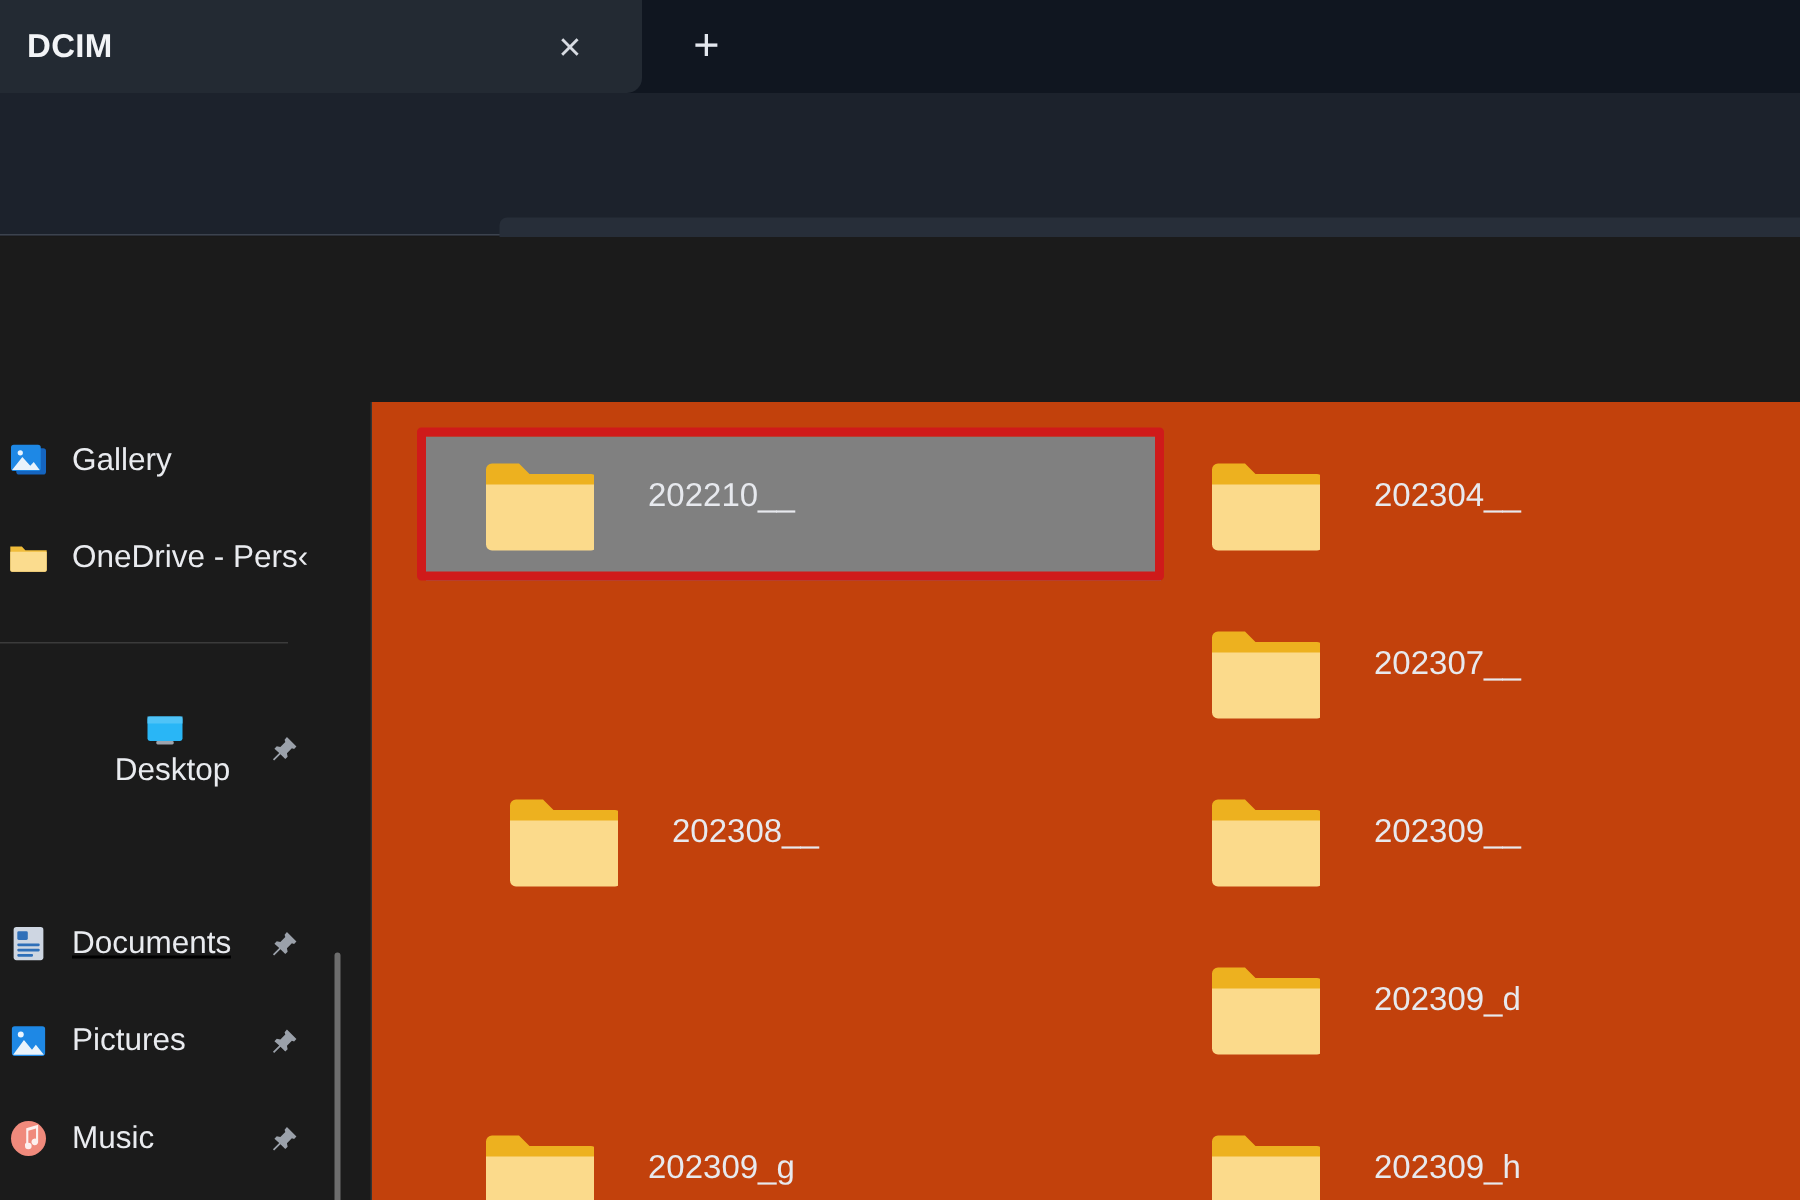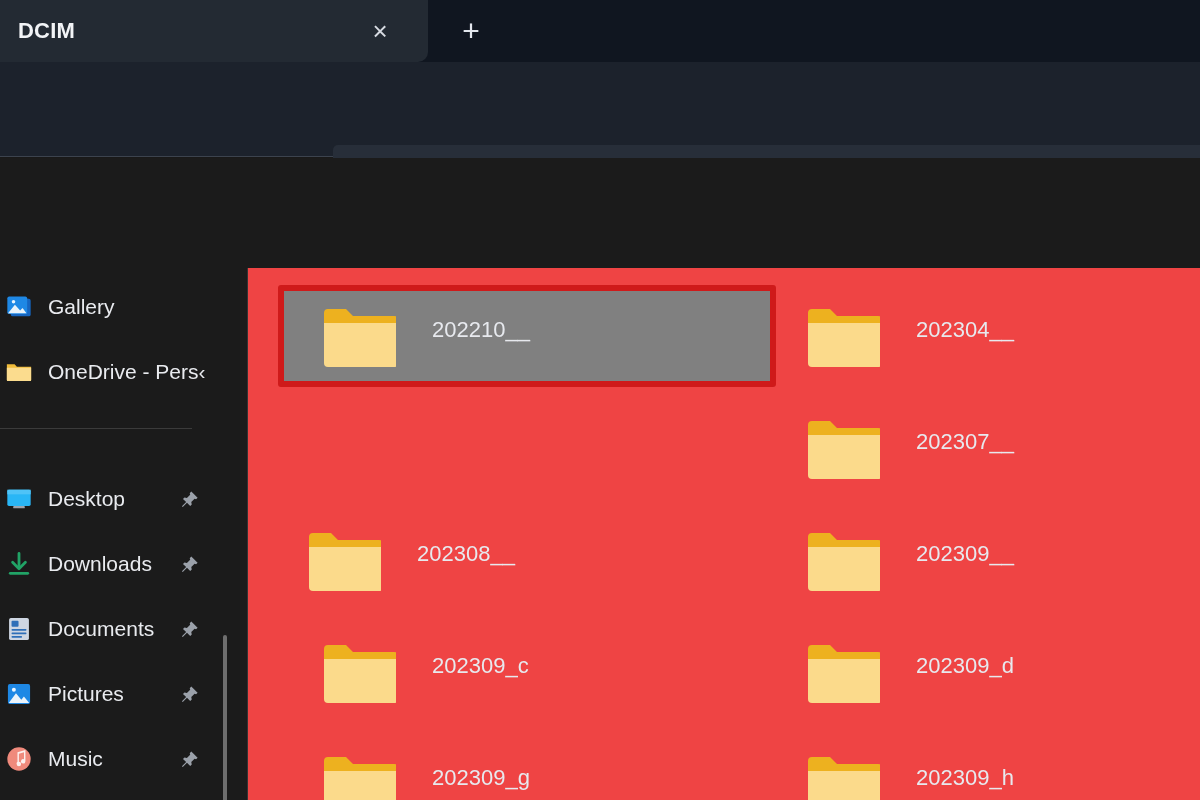--- a/index.html
+++ b/index.html
@@ -136,21 +136,21 @@
   }
   .vdivider {
     position: absolute; left: 247px; top: 268px;
     width: 1px; height: 532px; background: #343434;
   }
 
   
   .content {
     position: absolute; left: 248px; top: 268px;
     width: 952px; height: 532px;
-    background: #ef4444; overflow: hidden;
+    background: #c2410c; overflow: hidden;
   }
   .fitem {
     position: absolute; width: 490px; height: 96px;
     display: flex; align-items: center;
   }
   .fitem.selected { background: #808080; }
   .folder-ico {
     position: absolute; left: 38px; top: 13px;
     width: 74px; height: 70px;
   }
@@ -343,53 +343,38 @@
           <rect x="2" y="3" width="17" height="15" rx="1.6" fill="#1e88e5"></rect>
           <circle cx="7.3" cy="7.6" r="1.5" fill="#e8f4ff"></circle>
           <path d="M2.6 17.4 L8.5 10 L13 15 L15 12.8 L18.4 17.4 Z" fill="#e9f3fb"></path>
         </svg>
       </span>
       <span class="side-text">Gallery</span>
     </div>
 
     <div class="side-divider" style="top:160px;"></div>
 
-    <div class="side-item" style="top:204px;">
+    <div class="side-item" style="top:204px;flex-direction:column;">
       <span class="side-ico">
         <svg width="28" height="28" viewBox="0 0 24 24">
           <rect x="2" y="4" width="20" height="14" rx="1.4" fill="#29b6f6"></rect>
           <rect x="2" y="4" width="20" height="4" fill="#4fc3f7"></rect>
           <rect x="7" y="18" width="10" height="2" rx="0.8" fill="#9ea4ad"></rect>
         </svg>
       </span>
       <span class="side-text">Desktop</span>
       <span class="side-pin">
         <svg width="22" height="22" viewBox="0 0 24 24" fill="#9ba1aa">
           <path d="M14.5 2.6l6.9 6.9-1.7 1.7-1.6-.5-3.6 3.6.5 2.6-1.7 1.7-3.5-3.5-4.6 4.6-.9-.9 4.6-4.6L5.4 11l1.7-1.7 2.6.5 3.6-3.6-.5-1.6z"></path>
         </svg>
       </span>
     </div>
 
-    <div class="side-item" style="top:269px;">
-      <span class="side-ico">
-        <svg width="28" height="28" viewBox="0 0 24 24" fill="none" stroke="#21a366" stroke-width="2.4" stroke-linecap="round" stroke-linejoin="round">
-          <line x1="12" y1="3" x2="12" y2="15"></line>
-          <polyline points="6.5,10.5 12,16 17.5,10.5"></polyline>
-          <line x1="4.5" y1="20" x2="19.5" y2="20"></line>
-        </svg>
-      </span>
-      <span class="side-text">Downloads</span>
-      <span class="side-pin">
-        <svg width="22" height="22" viewBox="0 0 24 24" fill="#9ba1aa">
-          <path d="M14.5 2.6l6.9 6.9-1.7 1.7-1.6-.5-3.6 3.6.5 2.6-1.7 1.7-3.5-3.5-4.6 4.6-.9-.9 4.6-4.6L5.4 11l1.7-1.7 2.6.5 3.6-3.6-.5-1.6z"></path>
-        </svg>
-      </span>
-    </div>
-
-    <div class="side-item" style="top:334px;">
+
+    <div class="side-item" style="top:334px;text-decoration:underline;">
       <span class="side-ico">
         <svg width="28" height="28" viewBox="0 0 24 24">
           <rect x="3.5" y="2.5" width="17" height="19" rx="1.6" fill="#ced6e2"></rect>
           <rect x="5.6" y="5" width="6" height="5" rx="0.8" fill="#2f6fb8"></rect>
           <g fill="#2f6fb8">
             <rect x="5.6" y="12" width="12.8" height="1.5" rx="0.6"></rect>
             <rect x="5.6" y="15" width="12.8" height="1.5" rx="0.6"></rect>
             <rect x="5.6" y="18" width="9" height="1.5" rx="0.6"></rect>
           </g>
         </svg>
@@ -462,48 +447,39 @@
     <div class="fitem" style="left:520px; top:135px;">
       <span class="folder-ico">
         <svg width="74" height="70" viewBox="0 0 74 70">
           <path d="M2 9a4 4 0 0 1 4-4h18l7 7h41a4 4 0 0 1 4 4v8H2z" fill="#edb11f"></path>
           <path d="M2 19h74v40a4 4 0 0 1-4 4H6a4 4 0 0 1-4-4z" fill="#fbda8b"></path>
         </svg>
       </span>
       <span class="fname">202307__</span>
     </div>
 
-    <div class="fitem" style="left:21px; top:247px;">
+    <div class="fitem" style="left:52px; top:247px;">
       <span class="folder-ico">
         <svg width="74" height="70" viewBox="0 0 74 70">
           <path d="M2 9a4 4 0 0 1 4-4h18l7 7h41a4 4 0 0 1 4 4v8H2z" fill="#edb11f"></path>
           <path d="M2 19h74v40a4 4 0 0 1-4 4H6a4 4 0 0 1-4-4z" fill="#fbda8b"></path>
         </svg>
       </span>
       <span class="fname">202308__</span>
     </div>
     <div class="fitem" style="left:520px; top:247px;">
       <span class="folder-ico">
         <svg width="74" height="70" viewBox="0 0 74 70">
           <path d="M2 9a4 4 0 0 1 4-4h18l7 7h41a4 4 0 0 1 4 4v8H2z" fill="#edb11f"></path>
           <path d="M2 19h74v40a4 4 0 0 1-4 4H6a4 4 0 0 1-4-4z" fill="#fbda8b"></path>
         </svg>
       </span>
       <span class="fname">202309__</span>
     </div>
 
-    <div class="fitem" style="left:36px; top:359px;">
-      <span class="folder-ico">
-        <svg width="74" height="70" viewBox="0 0 74 70">
-          <path d="M2 9a4 4 0 0 1 4-4h18l7 7h41a4 4 0 0 1 4 4v8H2z" fill="#edb11f"></path>
-          <path d="M2 19h74v40a4 4 0 0 1-4 4H6a4 4 0 0 1-4-4z" fill="#fbda8b"></path>
-        </svg>
-      </span>
-      <span class="fname">202309_c</span>
-    </div>
     <div class="fitem" style="left:520px; top:359px;">
       <span class="folder-ico">
         <svg width="74" height="70" viewBox="0 0 74 70">
           <path d="M2 9a4 4 0 0 1 4-4h18l7 7h41a4 4 0 0 1 4 4v8H2z" fill="#edb11f"></path>
           <path d="M2 19h74v40a4 4 0 0 1-4 4H6a4 4 0 0 1-4-4z" fill="#fbda8b"></path>
         </svg>
       </span>
       <span class="fname">202309_d</span>
     </div>
 

